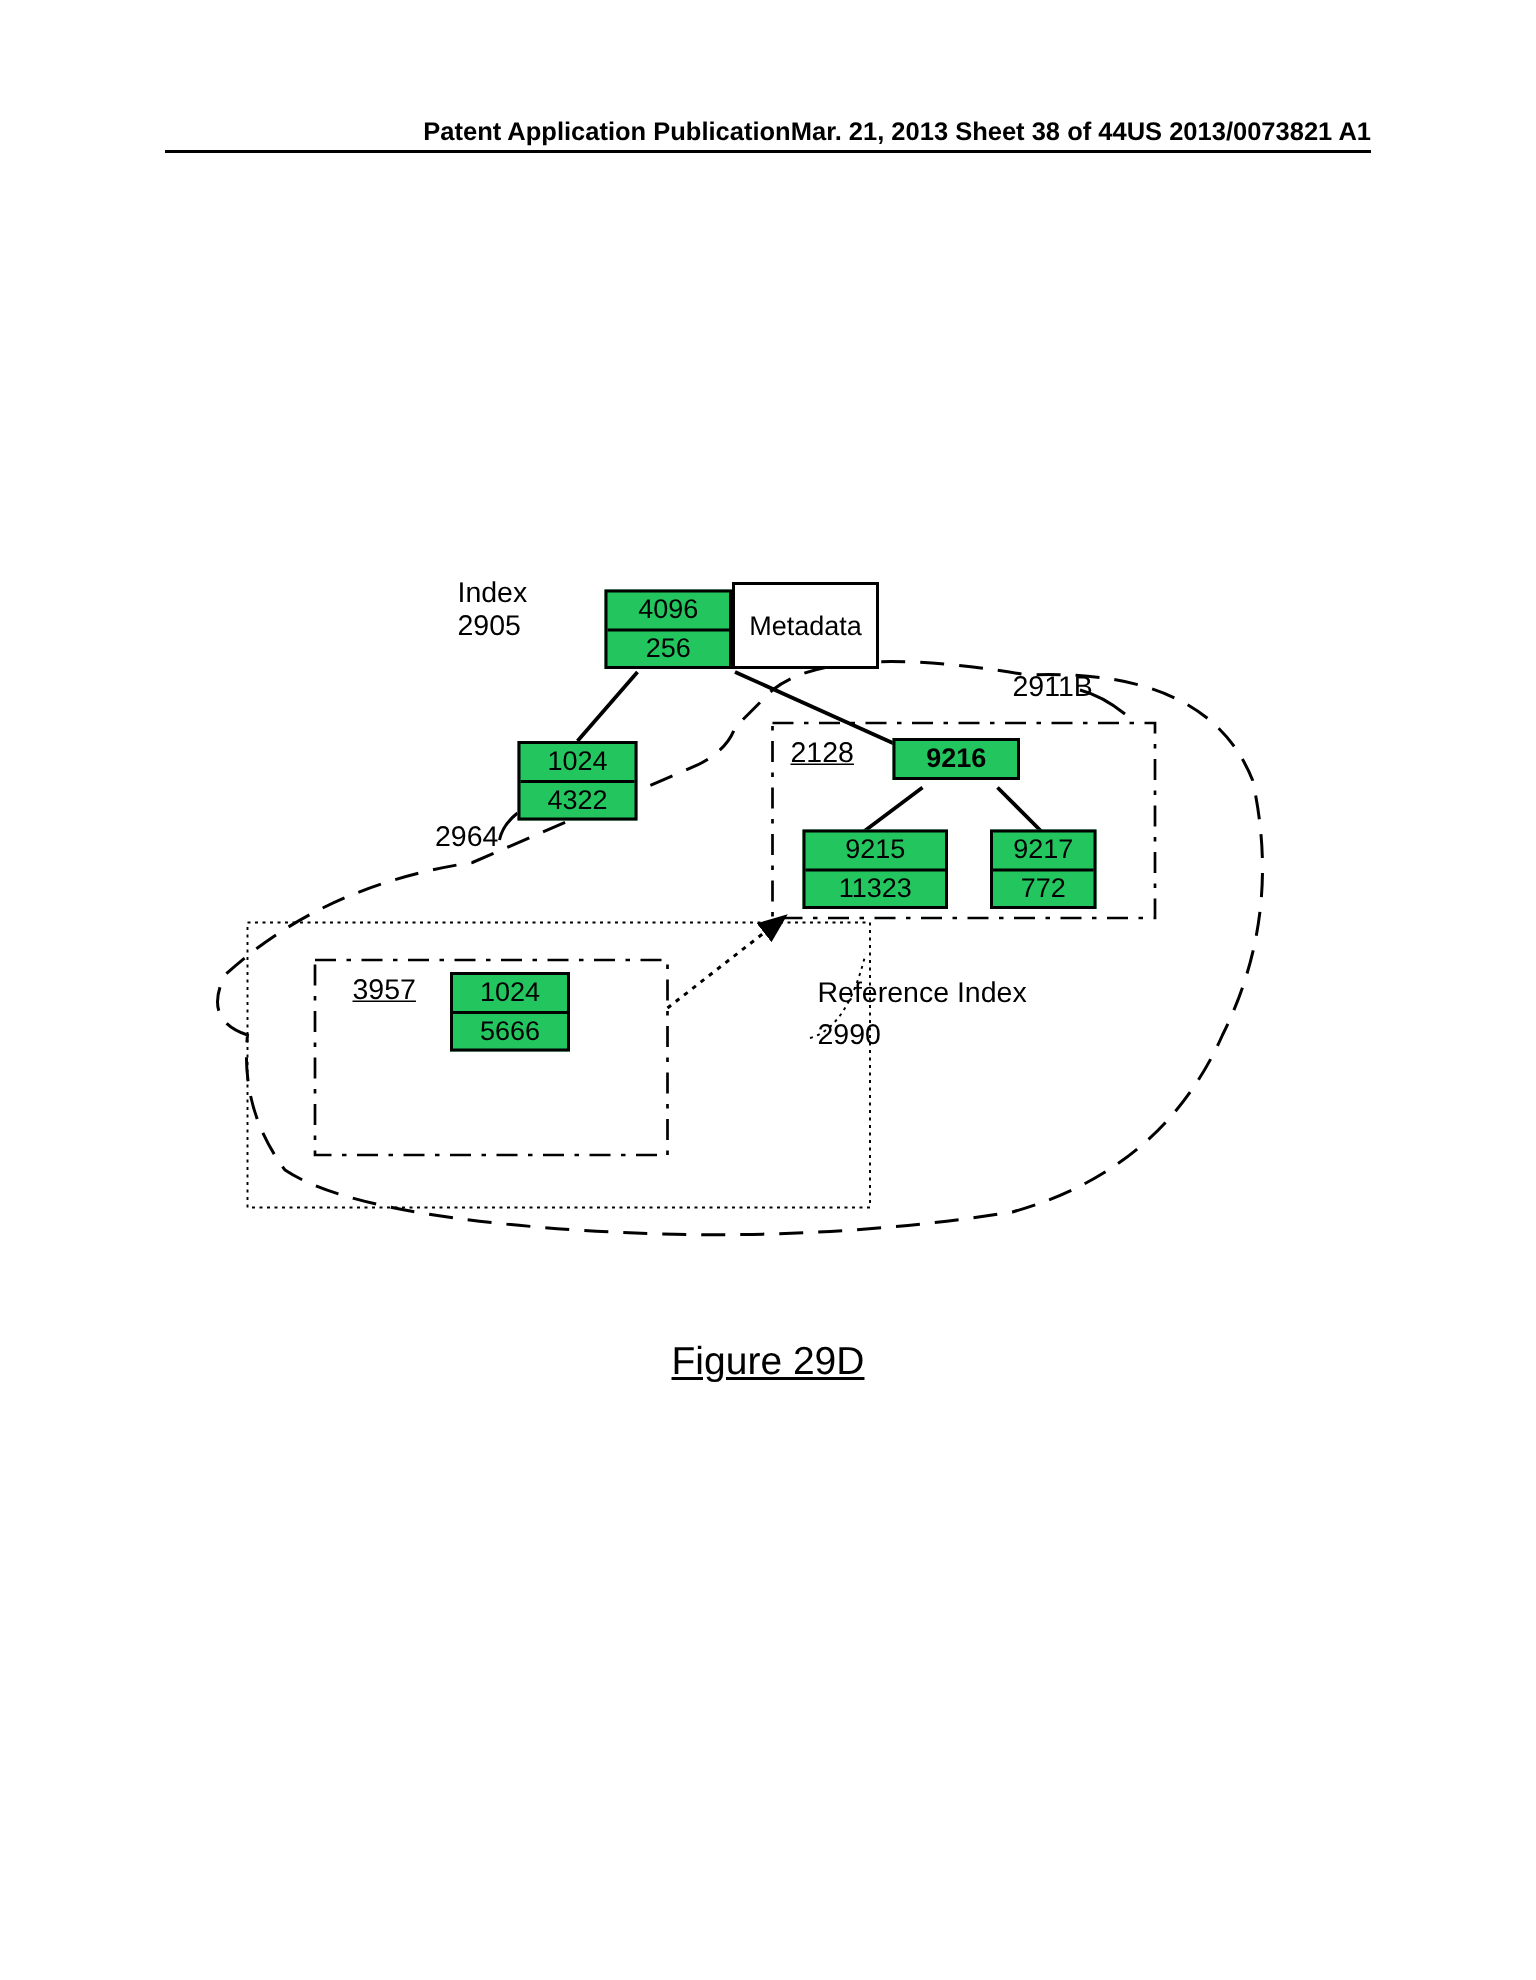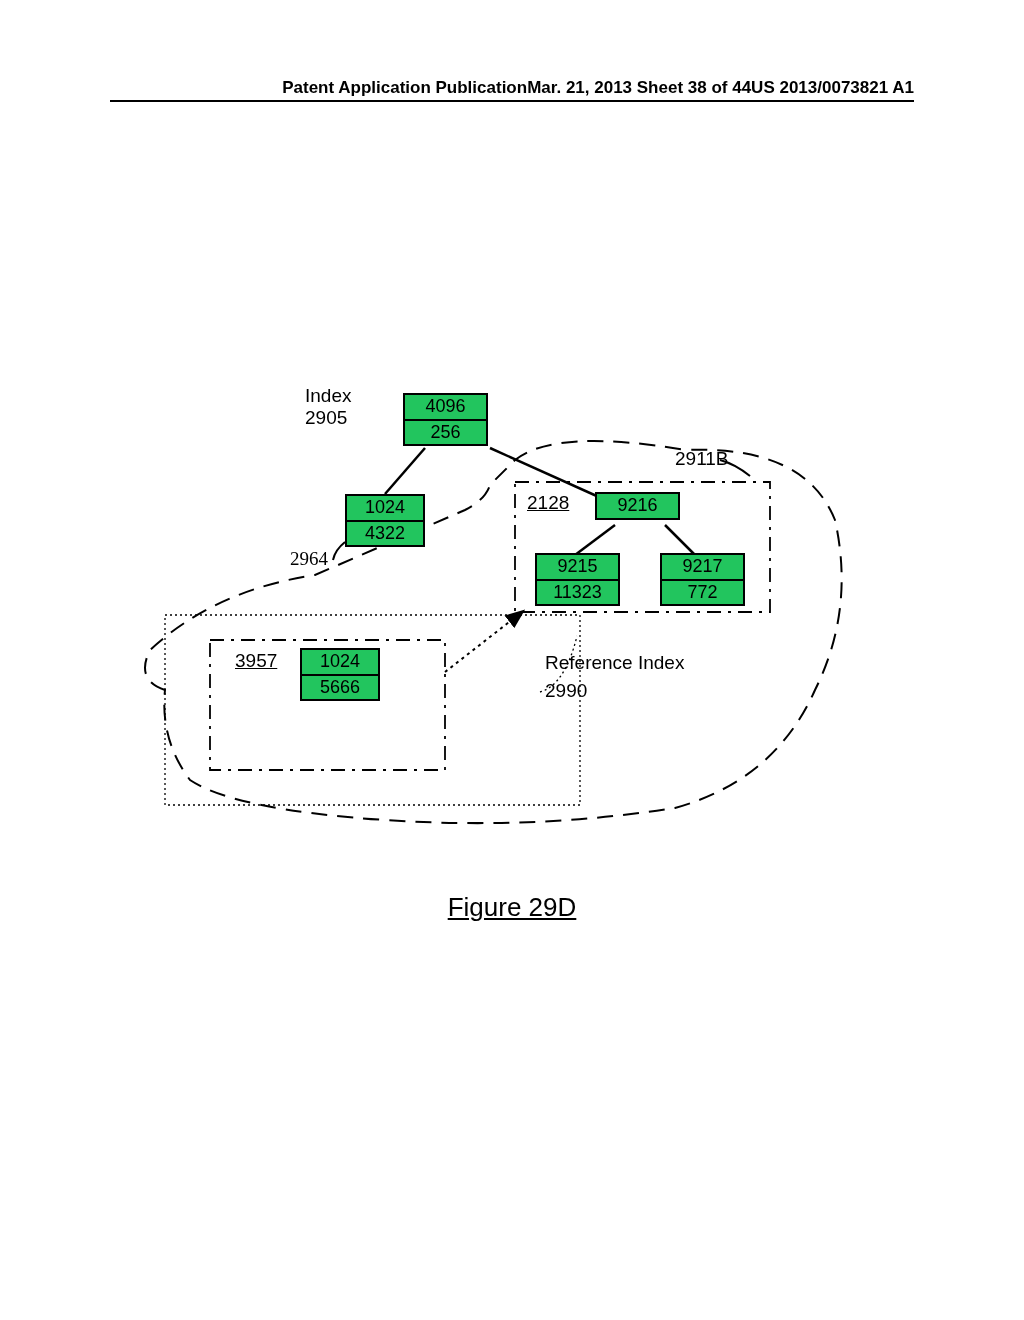--- a/index.html
+++ b/index.html
@@ -148,42 +148,45 @@
   <div class="label" style="left:170px; top:-5px; text-align:left;">
     <div>Index</div>
     <div class="underline">2905</div>
   </div>
 
   <div class="box" style="left:268px; top:3px; width:85px;">
     <div class="box-cell">4096</div>
     <div class="box-cell">256</div>
   </div>
 
+  <div class="metadata-box" style="left:353px; top:-2px; width:98px; height:58px; display:flex; align-items:center; justify-content:center;">
+    <span>Metadata</span>
+  </div>
 
   <div class="box" style="left:210px; top:104px; width:80px;">
     <div class="box-cell">1024</div>
     <div class="box-cell">4322</div>
   </div>
 
-  <div class="label" style="left:155px; top:158px;font-family:Liberation Serif, serif;">2964</div>
+  <div class="label" style="left:155px; top:158px;">2964</div>
 
   <div class="label" style="left:540px; top:58px;">2911B</div>
 
   <div class="label underline" style="left:392px; top:102px;">2128</div>
 
-  <div class="box" style="left:460px; top:102px; width:85px;">
+  <div class="box" style="left:460px; top:102px; width:85px;font-weight:bold;">
     <div class="box-cell">9216</div>
   </div>
 
-  <div class="box" style="left:400px; top:163px; width:85px;">
+  <div class="box" style="left:400px; top:163px; width:97px;">
     <div class="box-cell">9215</div>
     <div class="box-cell">11323</div>
   </div>
 
-  <div class="box" style="left:525px; top:163px; width:85px;">
+  <div class="box" style="left:525px; top:163px; width:71px;">
     <div class="box-cell">9217</div>
     <div class="box-cell">772</div>
   </div>
 
   <div class="label underline" style="left:100px; top:260px;">3957</div>
 
   <div class="box" style="left:165px; top:258px; width:80px;">
     <div class="box-cell">1024</div>
     <div class="box-cell">5666</div>
   </div>

